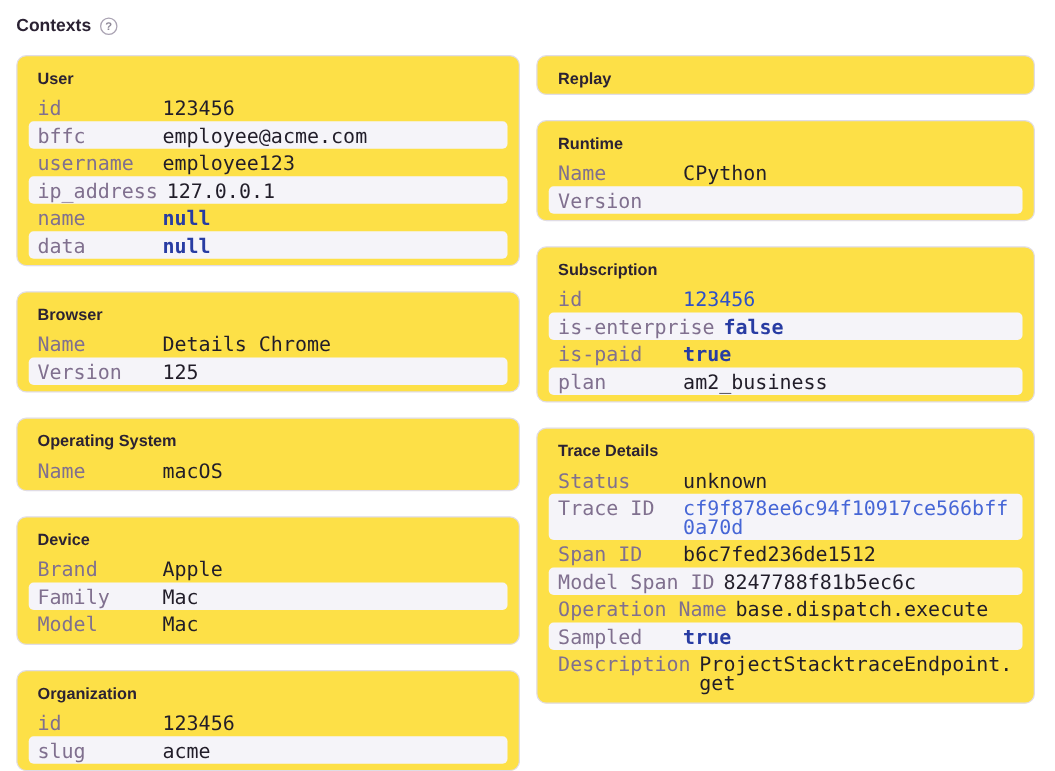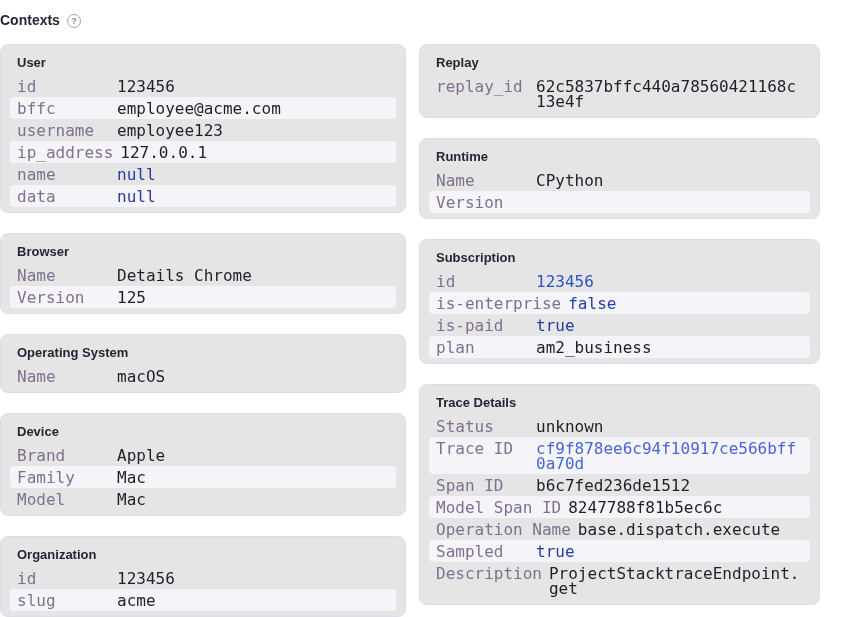--- a/index.html
+++ b/index.html
@@ -3,21 +3,21 @@
 <meta charset="utf-8">
 <style>
   * { box-sizing: border-box; }
   html, body { margin: 0; padding: 0; }
   body {
     width: 844px; height: 617px;
     background: #ffffff;
     font-family: "Liberation Sans", sans-serif;
     overflow: hidden;
   }
-  .page { padding: 10px 16px 0 0; }
+  .page { padding: 10px 16px 0 13px; }
 
   .page-header {
     display: flex; align-items: center; gap: 7px;
     margin: 2px 0 15px 0;
   }
   .page-title {
     font-size: 14px; font-weight: bold; color: #2b2233;
     line-height: 17px;
   }
   .help-icon {
@@ -28,21 +28,21 @@
     cursor: pointer; user-select: none;
   }
 
   .grid { display: flex; gap: 13px; align-items: flex-start; }
   .col { display: flex; flex-direction: column; gap: 20px; }
   .col-left  { width: 406px; }
   .col-right { width: 401px; }
 
   .card {
     width: 100%;
-    background: #e5e5e5;
+    background: #fde047;
     border: 1px solid #e0dce5;
     border-radius: 8px;
   }
   .card-title {
     padding: 9px 16px 4px 16px;
     font-size: 13px; font-weight: bold; color: #2b2233;
     line-height: 17px;
   }
   .rows { padding: 0 9px 5px 9px; }
   .row {
@@ -53,21 +53,21 @@
     font-size: 16px; line-height: 15px;
   }
   .row:nth-child(even) { background: #f5f4f9; }
   .k {
     color: #80708f;
     min-width: 100px; padding-right: 7px;
     flex-shrink: 0;
     white-space: nowrap;
   }
   .v { color: #211d29; white-space: pre-wrap; word-break: break-word; }
-  .v-kw   { color: #283ca3; font-weight: normal; }  
+  .v-kw   { color: #283ca3; font-weight: bold; }  
   .v-num  { color: #2d50c8; }                     
   .v-link { color: #4666d6; cursor: pointer; }    
 </style>
 </head>
 <body>
 
 <div class="page">
 
   <div class="page-header">
     <span class="page-title">Contexts</span>
@@ -163,26 +163,20 @@
           </div>
         </div>
       </div>
 
     </div>
 
     <div class="col col-right">
 
       <div class="card">
         <div class="card-title">Replay</div>
-        <div class="rows">
-          <div class="row">
-            <span class="k">replay_id</span>
-            <span class="v">62c5837bffc440a78560421168c13e4f</span>
-          </div>
-        </div>
       </div>
 
       <div class="card">
         <div class="card-title">Runtime</div>
         <div class="rows">
           <div class="row">
             <span class="k">Name</span>
             <span class="v">CPython</span>
           </div>
           <div class="row">

